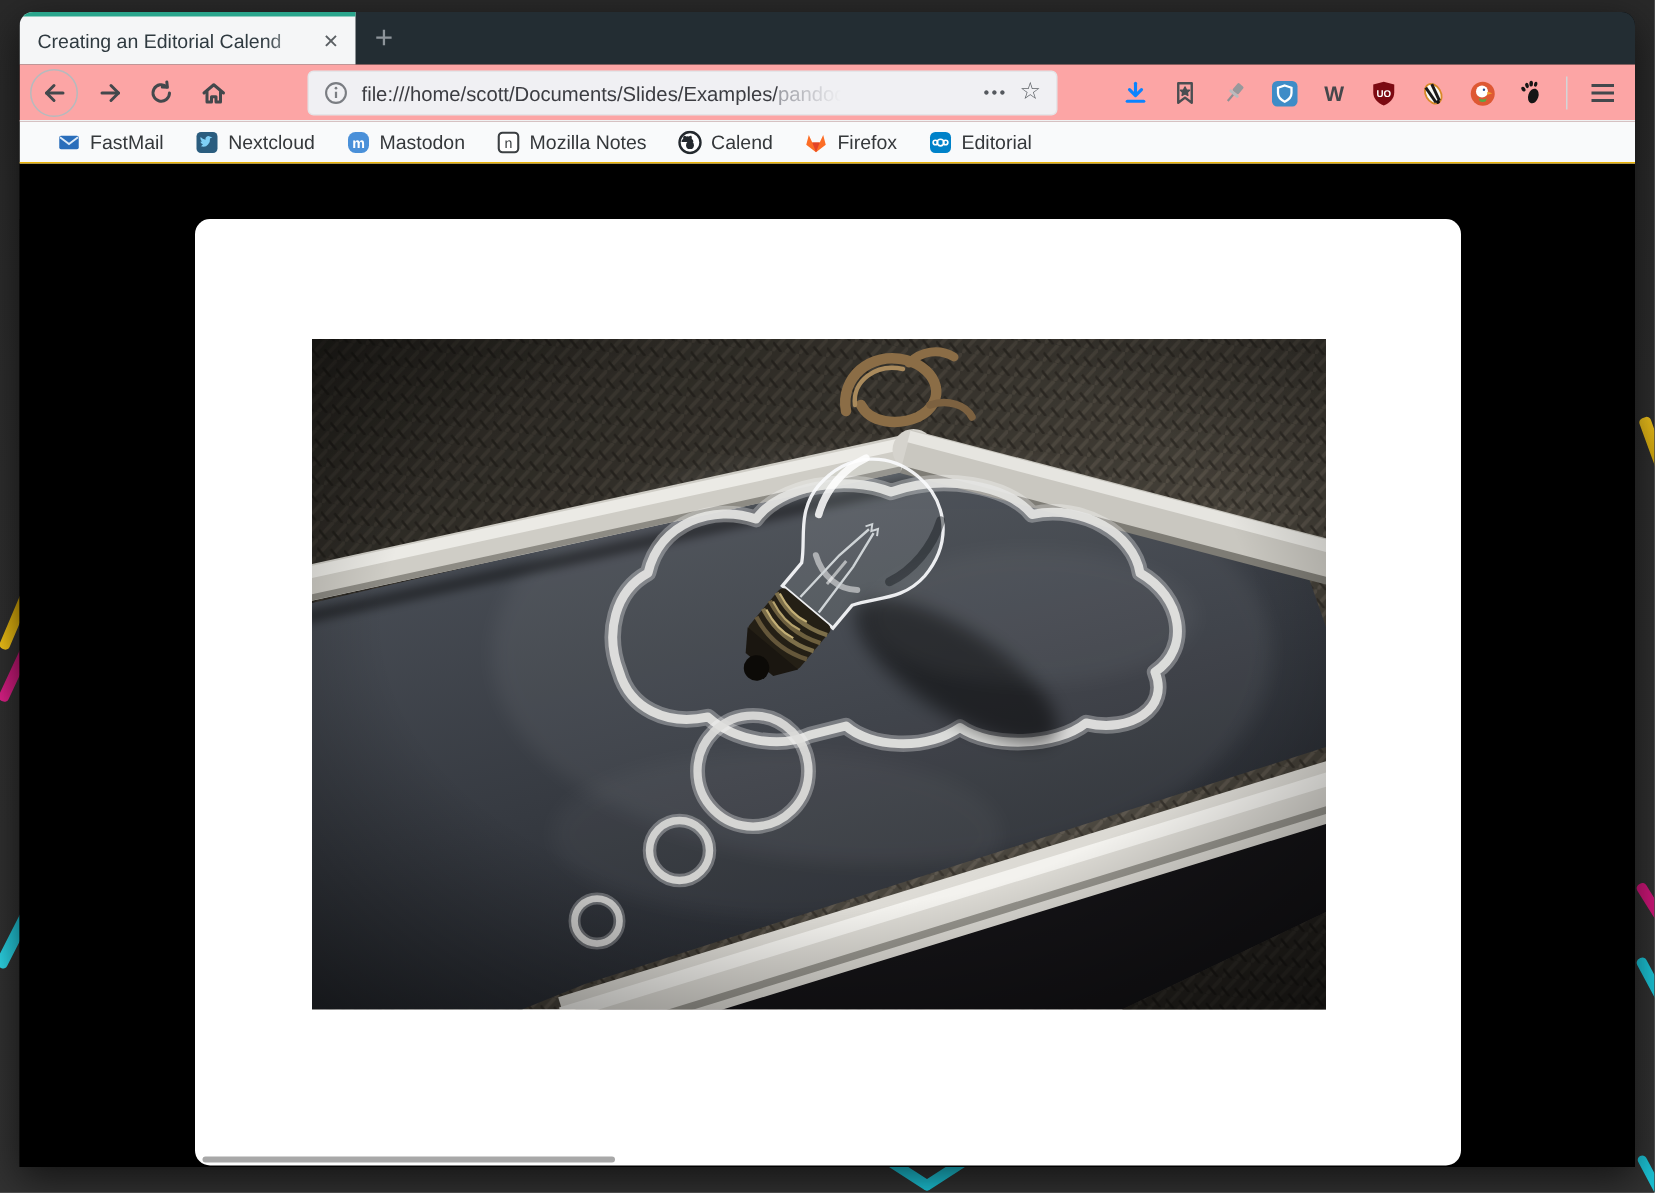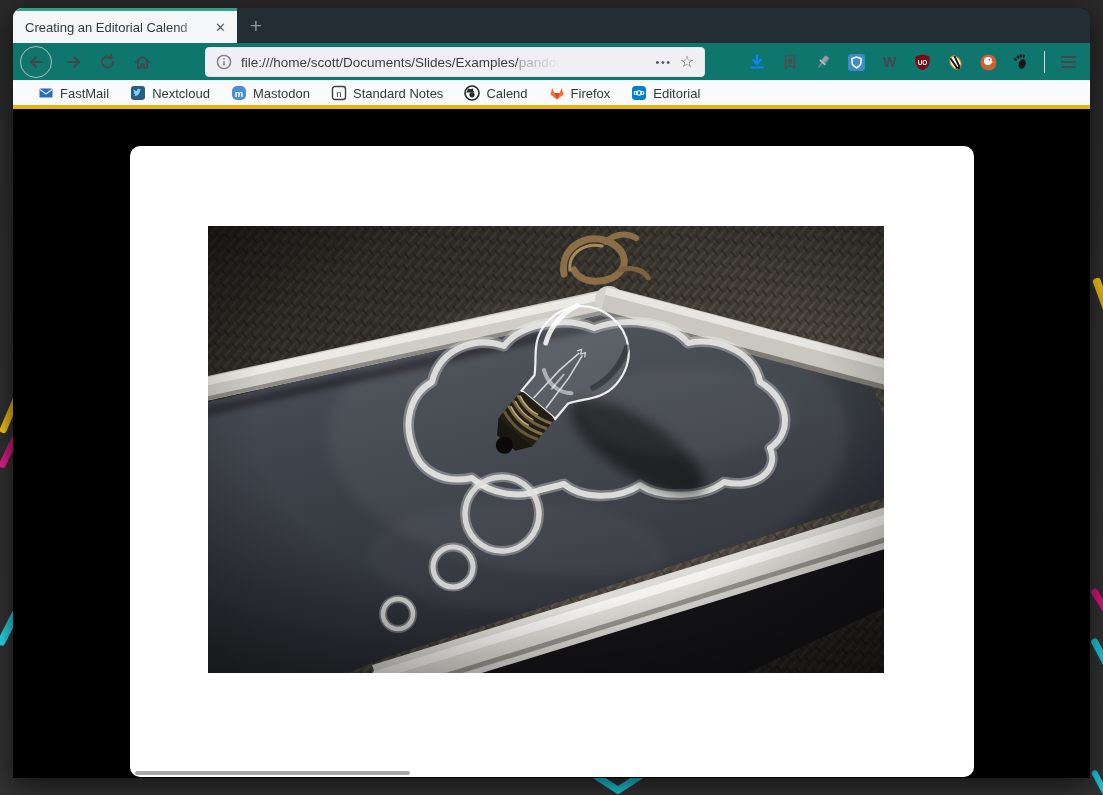--- a/index.html
+++ b/index.html
@@ -27,21 +27,21 @@
   .tabbar { height:35px; background:#232d33; display:flex; align-items:stretch; }
   .tab { width:224px; background:#f5f6f7; border-top:3px solid #2aa58c;
          display:flex; align-items:center; padding:0 7px 0 12px; }
   .tab-title { flex:1; font-size:13px; color:#2f3a40; white-space:nowrap; overflow:hidden; position:relative; }
   .tab-title .fade { position:absolute; right:0; top:0; bottom:0; width:34px;
          background:linear-gradient(90deg, rgba(245,246,247,0), #f5f6f7 85%); }
   .tab-close { color:#5a5f63; font-size:13px; padding:2px 4px; }
   .newtab { width:38px; display:flex; align-items:center; justify-content:center;
             color:#8d949a; font-size:21px; font-weight:normal; }
 
-  .navbar { height:38px; background:#0f766e; position:relative; border-bottom:1px solid #f0f1f2; }
+  .navbar { height:38px; background:#fca5a5; position:relative; border-bottom:1px solid #f0f1f2; }
   .navbtn { position:absolute; top:3px; width:32px; height:32px; display:flex; align-items:center; justify-content:center; }
   .navbtn svg { stroke:#43484c; stroke-width:2; fill:none; stroke-linecap:round; stroke-linejoin:round; }
   .back { left:7px; border:1px solid #b6babd; border-radius:50%; }
   .fwd  { left:45px; }  .reload { left:79px; }  .home { left:113px; }
 
   .urlbar { position:absolute; left:192px; top:4px; width:500px; height:30px;
             background:#f0f0f3; border:1px solid #e4e5e8; border-radius:4px;
             display:flex; align-items:center; padding:0 10px; }
   .urlbar svg { flex:none; }
   .url-text { flex:1; margin-left:9px; font-size:13.5px; color:#3c3d42; white-space:nowrap; overflow:hidden; }
@@ -51,21 +51,21 @@
   .url-actions { color:#55595e; font-size:11px; letter-spacing:1.5px; margin:0 8px 0 4px; }
   .url-star { color:#5f6368; font-size:16px; line-height:1; }
 
   .nav-right { position:absolute; right:10px; top:0; height:38px; display:flex; align-items:center; gap:9px; }
   .xicon { width:24px; height:24px; display:flex; align-items:center; justify-content:center; }
   .sep { width:1px; height:22px; background:#d4d5d8; margin:0 2px; }
   .burger { display:flex; flex-direction:column; gap:3px; width:24px; align-items:center; }
   .burger i { display:block; width:15px; height:2px; background:#43484c; }
 
   .bookmarksbar { height:28px; background:#f9fafb; display:flex; align-items:center;
-                  padding-left:25px; gap:21px; border-bottom:4px solid #eab308; }
+                  padding-left:25px; gap:21px; border-bottom:1px solid #eab308; }
   .bm { display:flex; align-items:center; gap:6px; font-size:13px; color:#35383b; }
 
   .content { position:absolute; top:138px; left:0; width:1077px; height:632px; background:#000; }
   .card { position:absolute; left:117px; top:0; width:844px; height:631px;
           background:#ffffff; border-radius:10px; }
   .photo { position:absolute; left:78px; top:80px; width:676px; height:447px; }
   .progress { position:absolute; left:5px; bottom:2px; width:275px; height:4px;
               background:#a8a8a8; border-radius:2px; }
 </style>
 </head>
@@ -230,21 +230,21 @@
           <rect x="1" y="1" width="14" height="14" rx="5" fill="#4a90d9"></rect>
           <text x="8" y="11.5" text-anchor="middle" font-family="Liberation Sans, sans-serif" font-size="9.5" font-weight="bold" fill="#fff">m</text>
         </svg>
         <span>Mastodon</span>
       </span>
       <span class="bm">
         <svg width="16" height="16">
           <rect x="1.5" y="1.5" width="13" height="13" rx="2.5" fill="#fff" stroke="#3c4043" stroke-width="1.4"></rect>
           <text x="8" y="11.5" text-anchor="middle" font-family="Liberation Sans, sans-serif" font-size="9.5" fill="#3c4043">n</text>
         </svg>
-        <span>Standard Notes</span>
+        <span>Mozilla Notes</span>
       </span>
       <span class="bm">
         <svg width="16" height="16">
           <circle cx="8" cy="8" r="7" fill="#fff" stroke="#24292e" stroke-width="1.6"></circle>
           <path d="M5 10.5 q0 -2 1.4 -2.4 q-0.3 -1.6 .5 -2.6 q1.1 -.2 2.1 .6 q1 -.3 2 0 q.9 -.8 2 -.6 q.7 1 .4 2.6 q1.3 .4 1.3 2.4 Z" transform="translate(-1.8,-1) scale(0.82)" fill="#24292e"></path>
           <circle cx="8" cy="9.8" r="2.6" fill="#24292e"></circle>
         </svg>
         <span>Calend</span>
       </span>
       <span class="bm">

